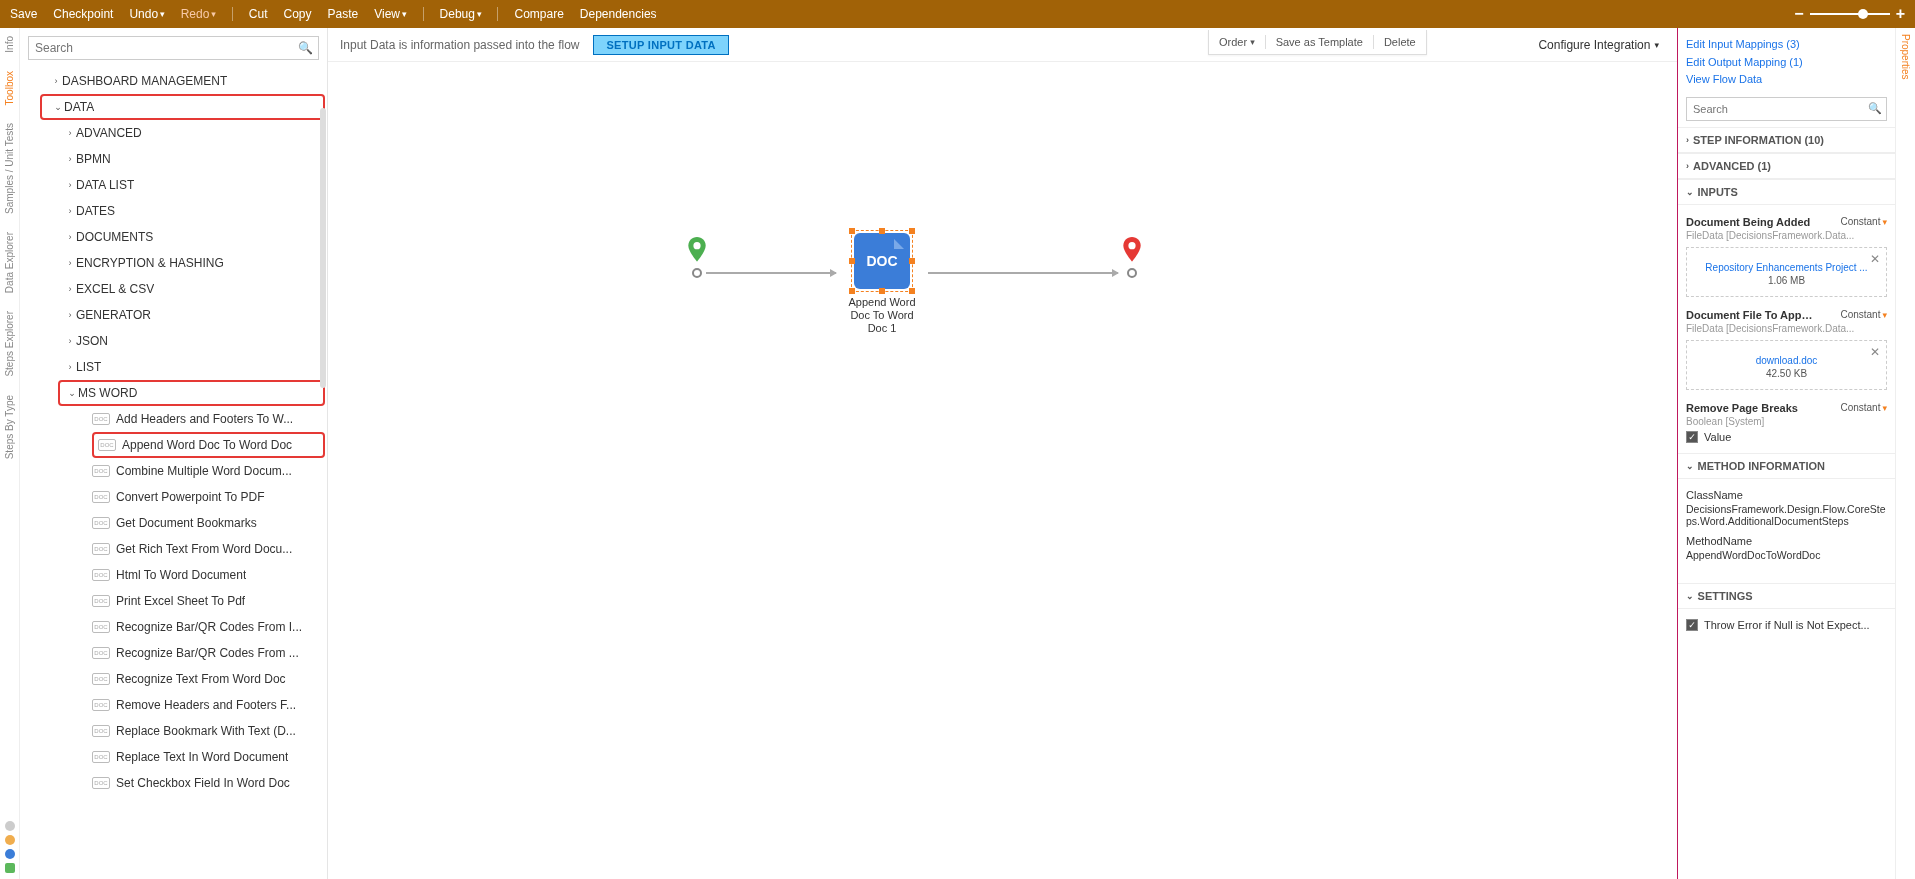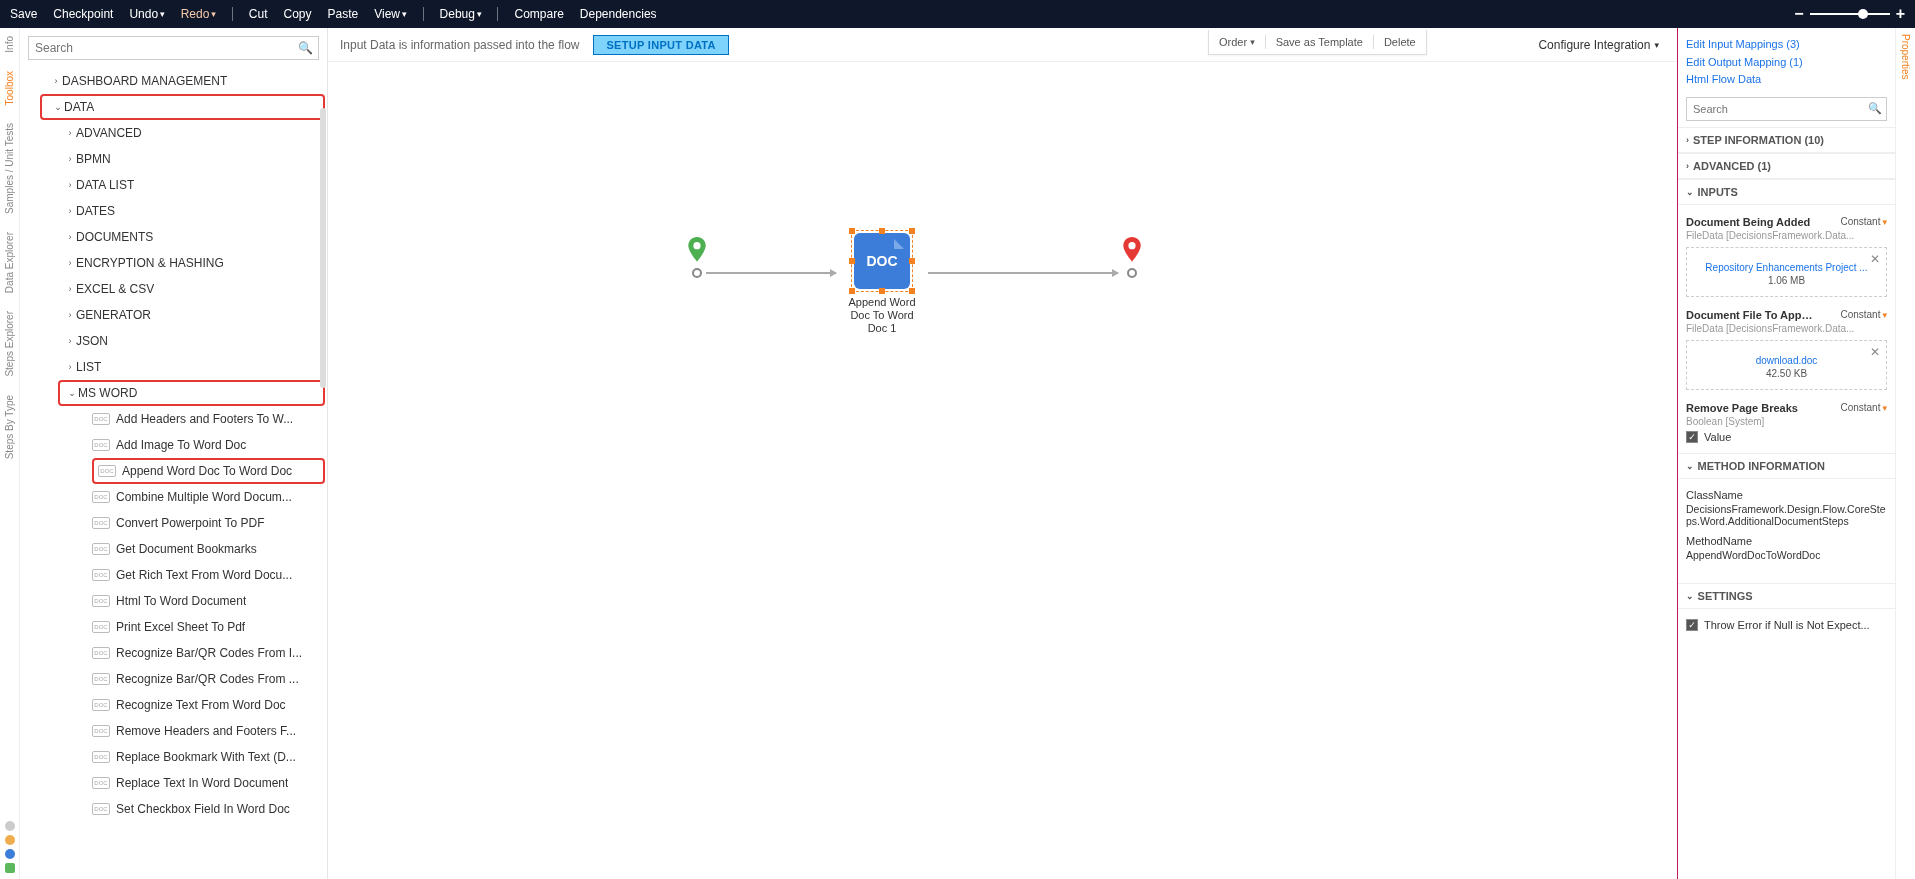--- a/index.html
+++ b/index.html
@@ -1,20 +1,20 @@
 <!DOCTYPE html>
 <html><head>
 <meta charset="utf-8">
 <style>
   * { box-sizing: border-box; margin: 0; padding: 0; font-family: -apple-system, BlinkMacSystemFont, "Segoe UI", Arial, sans-serif; }
   body { font-size: 12px; color: #333; background: #fff; overflow: hidden; }
   .app { display: flex; flex-direction: column; height: 879px; width: 1915px; }
 
   
-  .topbar { background: #0f172a; color: #fff; height: 28px; display: flex; align-items: center; padding: 0 10px; font-size: 12px; }
+  .topbar { background: #a16207; color: #fff; height: 28px; display: flex; align-items: center; padding: 0 10px; font-size: 12px; }
   .topbar .menu { display: flex; gap: 16px; align-items: center; }
   .topbar .menu-item { cursor: pointer; display: flex; align-items: center; gap: 2px; }
   .topbar .menu-item.disabled { color: #f8c9a8; }
   .topbar .sep { width: 1px; height: 14px; background: rgba(255,255,255,.4); }
   .topbar .zoom { margin-left: auto; display: flex; align-items: center; gap: 6px; color: #fff; }
   .zoom-track { width: 80px; height: 2px; background: #fff; position: relative; }
   .zoom-thumb { position: absolute; top: -4px; left: 48px; width: 10px; height: 10px; background: #fff; border-radius: 50%; }
   .chev { font-size: 9px; }
 
   
@@ -218,24 +218,20 @@
             <div class="tree-item highlight-red" style="padding-left:6px">
               <span class="tree-arrow">⌄</span>
               <span class="tree-label">MS WORD</span>
             </div>
           </div>
         <div id="leaves">
             <div class="tree-item pl-leaf">
               <span class="leaf-icon">DOC</span>
               <span class="tree-label">Add Headers and Footers To W...</span>
             </div>
-            <div class="tree-item pl-leaf">
-              <span class="leaf-icon">DOC</span>
-              <span class="tree-label">Add Image To Word Doc</span>
-            </div>
             <div style="padding: 0px 2px 0px 72px;">
               <div class="tree-item highlight-red" style="padding-left: 4px;">
                 <span class="leaf-icon">DOC</span>
                 <span class="tree-label">Append Word Doc To Word Doc</span>
               </div>
             </div>
             <div class="tree-item pl-leaf">
               <span class="leaf-icon">DOC</span>
               <span class="tree-label">Combine Multiple Word Docum...</span>
             </div>
@@ -339,21 +335,21 @@
             </svg>
           <div class="ring"></div>
         </div>
       </div>
     </div>
 
     <div class="props">
       <div class="links">
         <a>Edit Input Mappings (3)</a>
         <a>Edit Output Mapping (1)</a>
-        <a>Html Flow Data</a>
+        <a>View Flow Data</a>
       </div>
       <div class="psearch">
         <input type="text" placeholder="Search" style="">
         <span class="sicon">🔍</span>
       </div>
       <div class="section-head">
           <span class="chev">›</span>
           <span>STEP INFORMATION (10)</span>
         </div>
       <div class="section-head">

